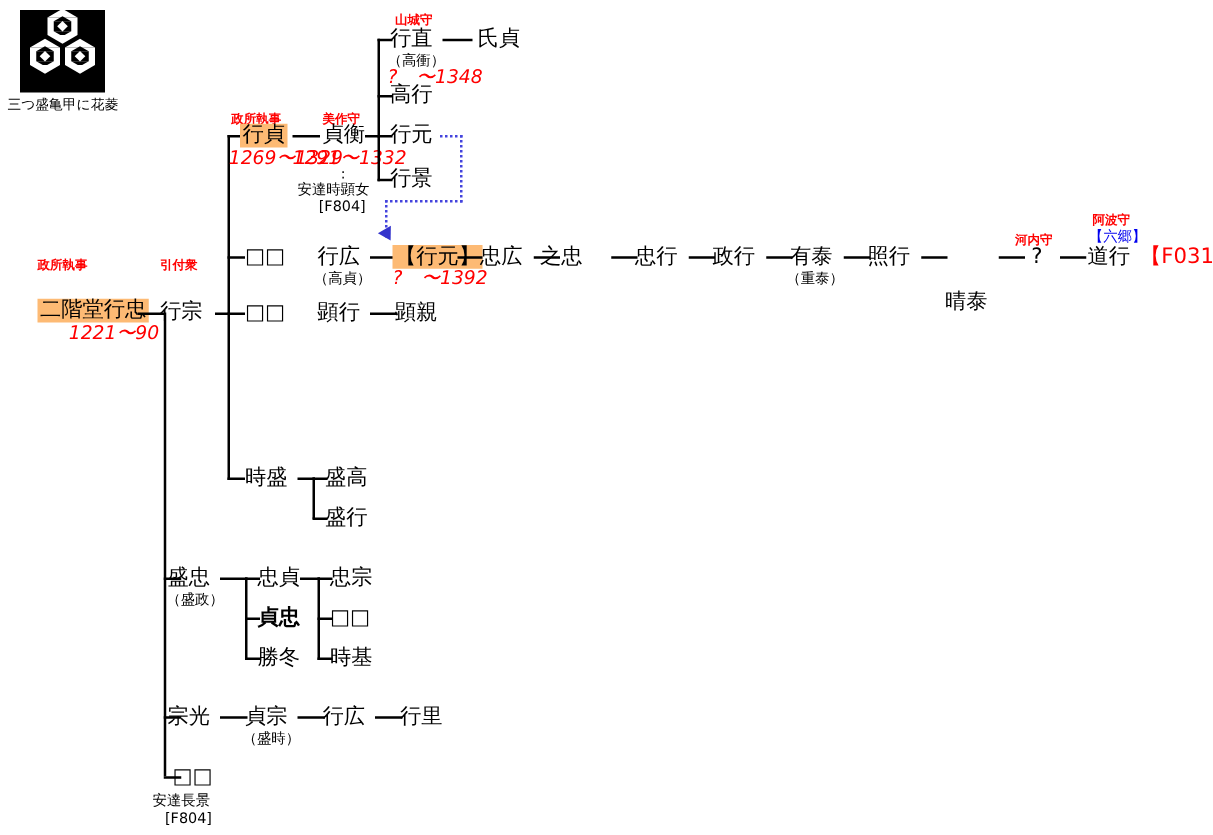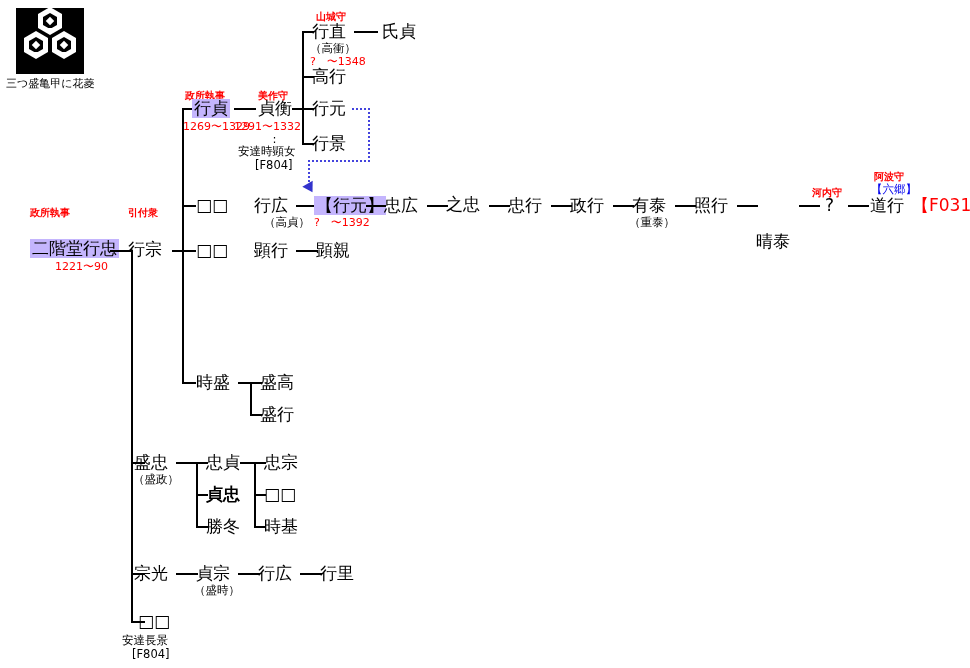--- a/index.html
+++ b/index.html
@@ -16,42 +16,43 @@
 
   
   .node{
     position:absolute;
     font-size:17px;
     line-height:19px;
     white-space:nowrap;
     letter-spacing:0px;
     color:#000;
   }
-  .node.hl{background:#c4b5fd;padding:0 2px;}
+  .node.hl{background:#fdba74;padding:0 2px;}
   .sub{
     position:absolute;
     font-size:11.5px;
     line-height:13px;
     white-space:nowrap;
     color:#000;
   }
   .title{
     position:absolute;
     font-size:10px;
     line-height:13px;
     white-space:nowrap;
     color:#ff0000;
     font-weight:bold;
   }
   .years{
     position:absolute;
-    font-size:11px;
+    font-size:15px;
     line-height:13px;
     white-space:nowrap;
     color:#ff0000;
+    font-style:italic;
   }
   .redcode{
     position:absolute;
     font-size:17px;
     line-height:19px;
     white-space:nowrap;
     color:#ff0000;
   }
   .bluetag{
     position:absolute;
@@ -230,35 +231,35 @@
   <div class="node" style="left:312px;top:99px;">行元</div>
   <div class="node" style="left:312px;top:134px;">行景</div>
 
   <div class="dotH" style="left:352px;top:108px;width:18px;"></div>
   <div class="dotV" style="left:368px;top:108px;height:54px;"></div>
   <div class="dotH" style="left:308px;top:160px;width:62px;"></div>
   <div class="dotV" style="left:308px;top:160px;height:30px;"></div>
   <div class="arrow" style="left:304px;top:183px;"></div>
 
   <div class="node" style="left:254px;top:196px;">行広</div>
-  <div class="sub" style="left:264px;top:216px;">（高貞）</div>
+  <div class="sub" style="left:251px;top:216px;">（高貞）</div>
   <div class="hline" style="left:296px;top:205px;width:20px;"></div>
 
   <div class="node" style="left:254px;top:241px;">顕行</div>
   <div class="hline" style="left:296px;top:250px;width:22px;"></div>
   <div class="node" style="left:316px;top:241px;">顕親</div>
 
   <div class="node hl" style="left:314px;top:196px;">【行元】</div>
   <div class="years" style="left:314px;top:216px;">?　〜1392</div>
 
   <div class="hline" style="left:366px;top:205px;width:20px;"></div>
   <div class="node" style="left:384px;top:196px;">忠広</div>
 
   <div class="hline" style="left:427px;top:205px;width:21px;"></div>
-  <div class="node" style="left:446px;top:196px;font-family:Liberation Mono, monospace;">之忠</div>
+  <div class="node" style="left:432px;top:196px;">之忠</div>
 
   <div class="hline" style="left:489px;top:205px;width:21px;"></div>
   <div class="node" style="left:508px;top:196px;">忠行</div>
 
   <div class="hline" style="left:551px;top:205px;width:21px;"></div>
   <div class="node" style="left:570px;top:196px;">政行</div>
 
   <div class="hline" style="left:613px;top:205px;width:21px;"></div>
   <div class="node" style="left:632px;top:196px;">有泰</div>
   <div class="sub" style="left:629px;top:216px;">（重泰）</div>

